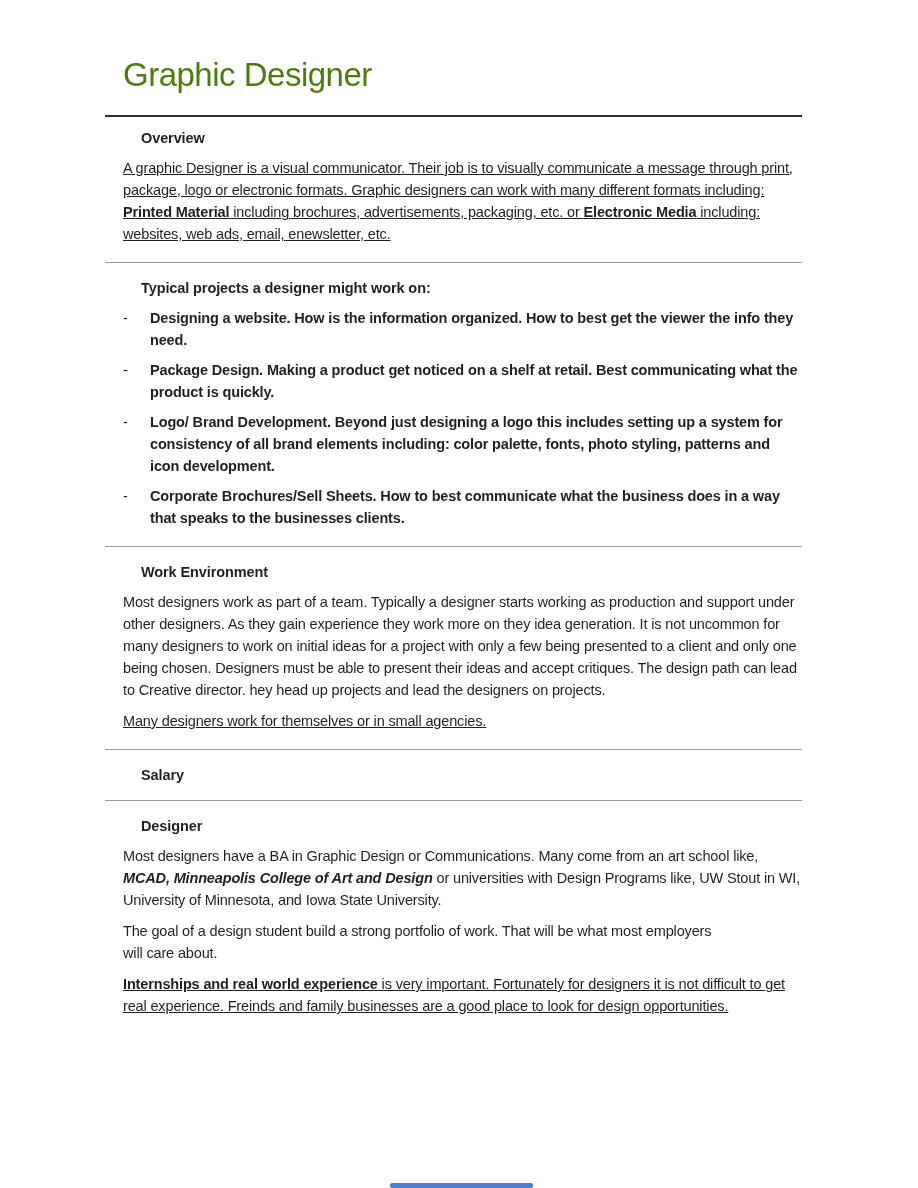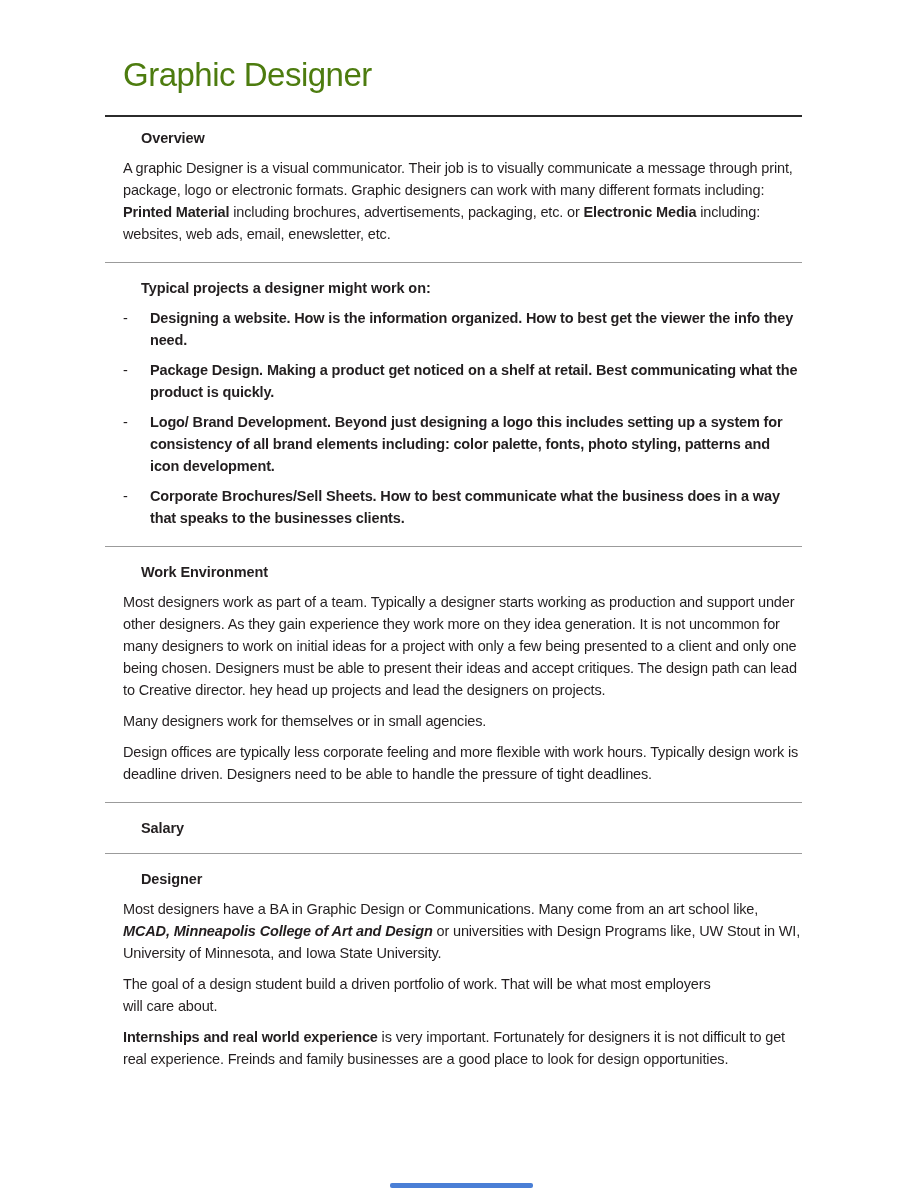--- a/index.html
+++ b/index.html
@@ -33,21 +33,21 @@
     font-size:14.5px;
     font-weight:700;
     letter-spacing:-0.1px;
   }
   p {
     margin:0 0 9px 0;
     font-size:14.5px;
     line-height:22px;
     letter-spacing:-0.15px;
   }
-  p:last-child { margin-bottom:0; }
+  p:last-child { margin-bottom:0;text-decoration:underline; }
   .bold { font-weight:700; }
   .bold-italic { font-weight:700; font-style:italic; }
   ul.bullets { list-style:none; margin:0; padding:0; }
   ul.bullets li {
     display:flex;
     font-size:14.5px;
     line-height:22px;
     letter-spacing:-0.15px;
     margin:0 0 8px 0;
   }
@@ -97,33 +97,32 @@
         </li>
     </ul>
   </section>
 
   <hr class="section-rule">
 
   <section>
     <h2>Work Environment</h2>
     <p><span>Most designers work as part of a team. Typically a designer starts working as production and support under other designers. As they gain experience they work more on they idea generation. It is not uncommon for many designers to work on initial ideas for a project with only a few being presented to a client and only one being chosen. Designers must be able to present their ideas and accept critiques. The design path can lead to Creative director. hey head up projects and lead the designers on projects.</span></p>
     <p><span>Many designers work for themselves or in small agencies.</span></p>
-    <p><span>Design offices are typically less corporate feeling and more flexible with work hours. Typically design work is deadline driven. Designers need to be able to handle the pressure of tight deadlines.</span></p>
   </section>
 
   <hr class="section-rule">
 
   <section>
     <h2>Salary</h2>
   </section>
 
   <hr class="section-rule">
 
   <section>
     <h2>Designer</h2>
     <p><span>Most designers have a BA in Graphic Design or Communications. Many come from an art school like, </span><span class="bold-italic">MCAD, Minneapolis College of Art and Design</span><span> or universities with Design Programs like, UW Stout in WI, University of Minnesota, and Iowa State University.</span></p>
-    <p><span>The goal of a design student build a driven portfolio of work. That will be what most employers</span><br><span>will care about.</span></p>
+    <p><span>The goal of a design student build a strong portfolio of work. That will be what most employers</span><br><span>will care about.</span></p>
     <p><span class="bold">Internships and real world experience</span><span> is very important. Fortunately for designers it is not difficult to get real experience. Freinds and family businesses are a good place to look for design opportunities.</span></p>
   </section>
 
 </div>
 
 <div class="scroll-thumb"></div>
 
 </body></html>

